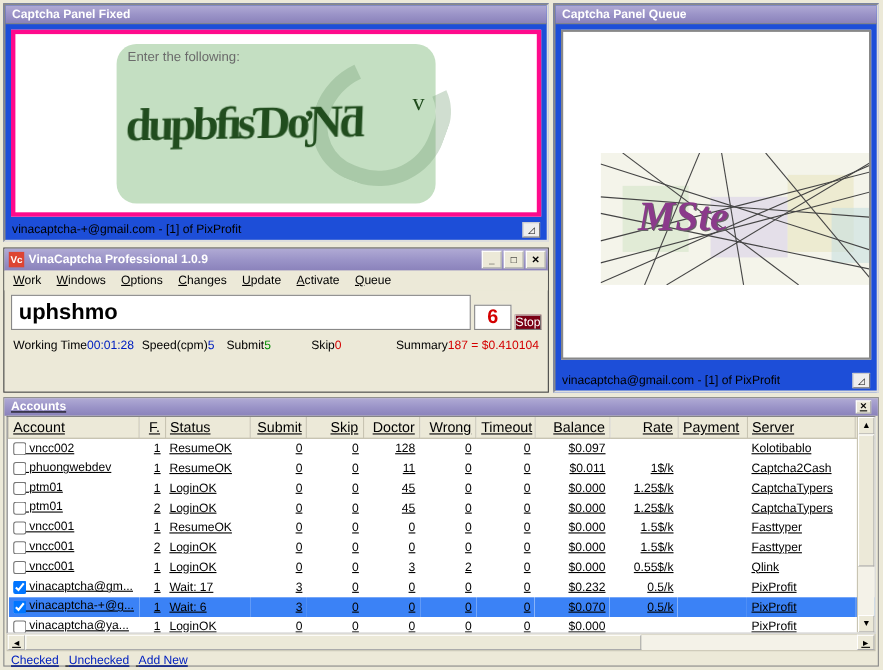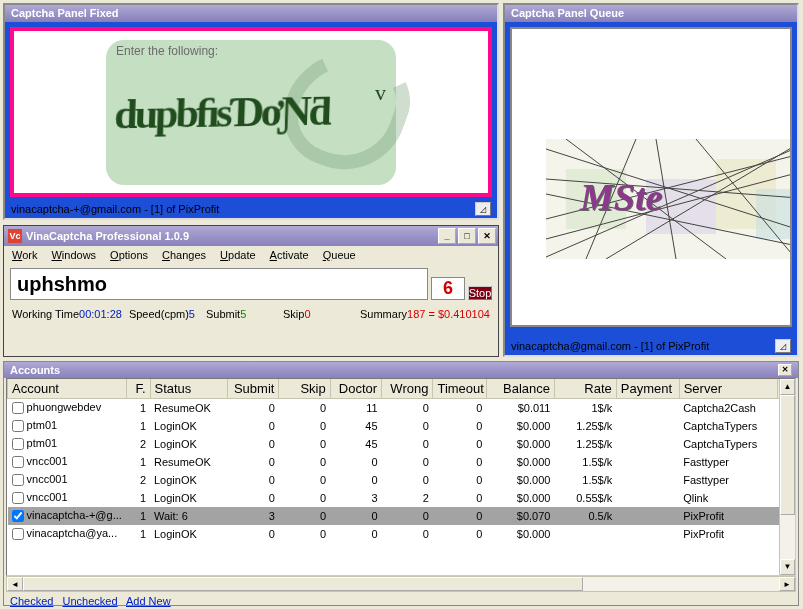--- a/index.html
+++ b/index.html
@@ -222,20 +222,21 @@
   }
   .stat-label { color: #000; }
   .stat-summary { min-width: 130px; }
   .accounts-panel {
     position: absolute;
     left: 3px; top: 361px;
     width: 796px;
     height: 245px;
     border: 1px solid #888;
     background: #ece9d8;
+    text-decoration: underline;
   }
   .accounts-title {
     background: linear-gradient(to bottom, #b0aad4, #9b94c8 50%, #8a82bb);
     color: #fff;
     font-weight: bold;
     padding: 2px 6px;
     display: flex;
     justify-content: space-between;
     align-items: center;
   }
@@ -274,21 +275,21 @@
     overflow: hidden;
   }
   td {
     padding: 1px 4px;
     border: none;
     white-space: nowrap;
     overflow: hidden;
     text-overflow: ellipsis;
     height: 18px;
   }
-  tr.selected td { background: #a3a3a3; }
+  tr.selected td { background: #3b82f6; }
   .num { text-align: right; }
   .cb { width: 12px; height: 12px; vertical-align: middle; }
   .vscroll {
     position: absolute;
     right: 0; top: 0; bottom: 0;
     width: 16px;
     background: #ece9d8;
     border-left: 1px solid #c8c4b2;
     display: flex;
     flex-direction: column;
@@ -456,20 +457,35 @@
             <th class="num">Timeout</th>
             <th class="num">Balance</th>
             <th class="num">Rate</th>
             <th>Payment</th>
             <th>Server</th>
             <th></th>
           </tr>
         </thead>
       <tbody id="acct-body">
           <tr>
+            <td><input type="checkbox" class="cb" style=""> vncc002</td>
+            <td class="num">1</td>
+            <td>ResumeOK</td>
+            <td class="num">0</td>
+            <td class="num">0</td>
+            <td class="num">128</td>
+            <td class="num">0</td>
+            <td class="num">0</td>
+            <td class="num">$0.097</td>
+            <td class="num"></td>
+            <td></td>
+            <td>Kolotibablo</td>
+            <td></td>
+          </tr>
+          <tr>
             <td><input type="checkbox" class="cb" style=""> phuongwebdev</td>
             <td class="num">1</td>
             <td>ResumeOK</td>
             <td class="num">0</td>
             <td class="num">0</td>
             <td class="num">11</td>
             <td class="num">0</td>
             <td class="num">0</td>
             <td class="num">$0.011</td>
             <td class="num">1$/k</td>
@@ -543,20 +559,35 @@
             <td>LoginOK</td>
             <td class="num">0</td>
             <td class="num">0</td>
             <td class="num">3</td>
             <td class="num">2</td>
             <td class="num">0</td>
             <td class="num">$0.000</td>
             <td class="num">0.55$/k</td>
             <td></td>
             <td>Qlink</td>
+            <td></td>
+          </tr>
+          <tr>
+            <td><input type="checkbox" class="cb" checked="" style=""> vinacaptcha@gm...</td>
+            <td class="num">1</td>
+            <td>Wait: 17</td>
+            <td class="num">3</td>
+            <td class="num">0</td>
+            <td class="num">0</td>
+            <td class="num">0</td>
+            <td class="num">0</td>
+            <td class="num">$0.232</td>
+            <td class="num">0.5/k</td>
+            <td></td>
+            <td>PixProfit</td>
             <td></td>
           </tr>
           <tr class="selected">
             <td><input type="checkbox" class="cb" checked="" style=""> vinacaptcha-+@g...</td>
             <td class="num">1</td>
             <td>Wait: 6</td>
             <td class="num">3</td>
             <td class="num">0</td>
             <td class="num">0</td>
             <td class="num">0</td>

